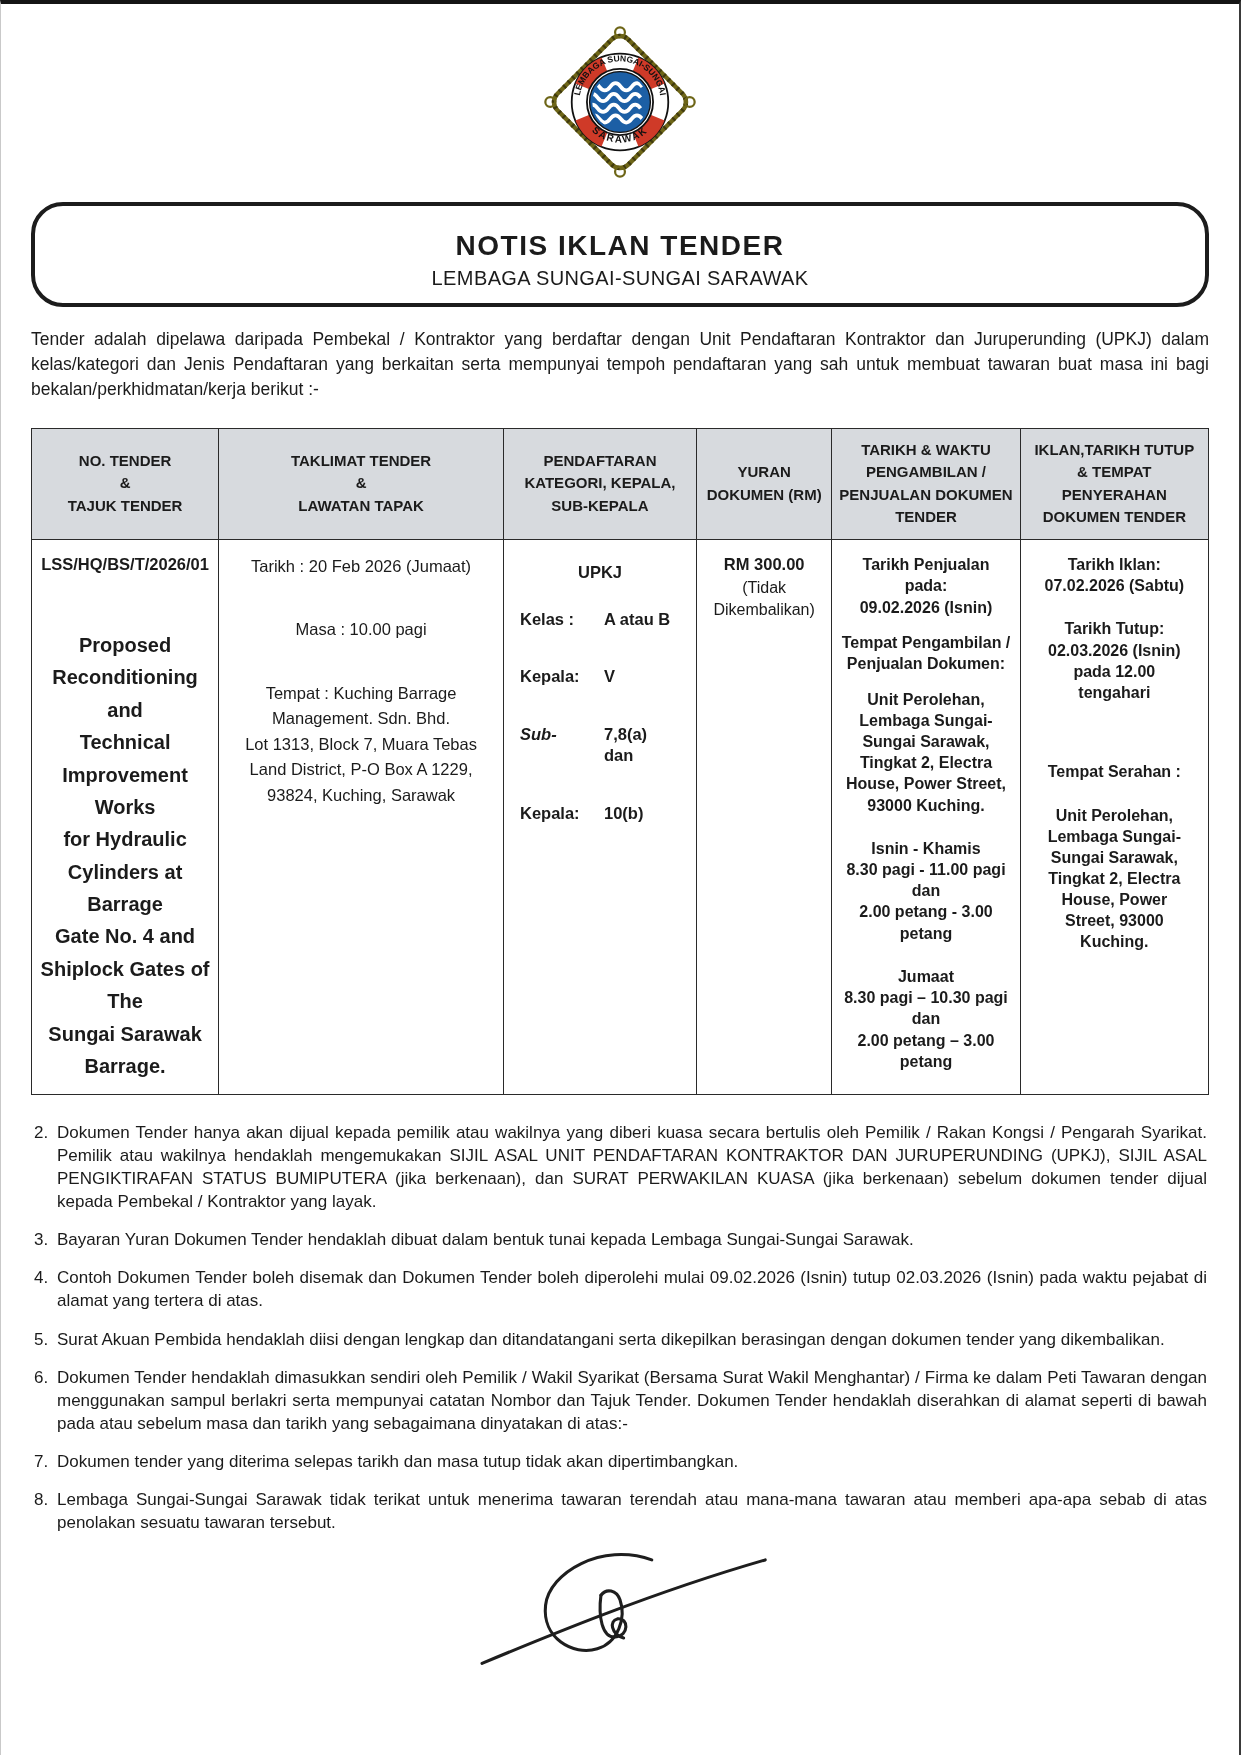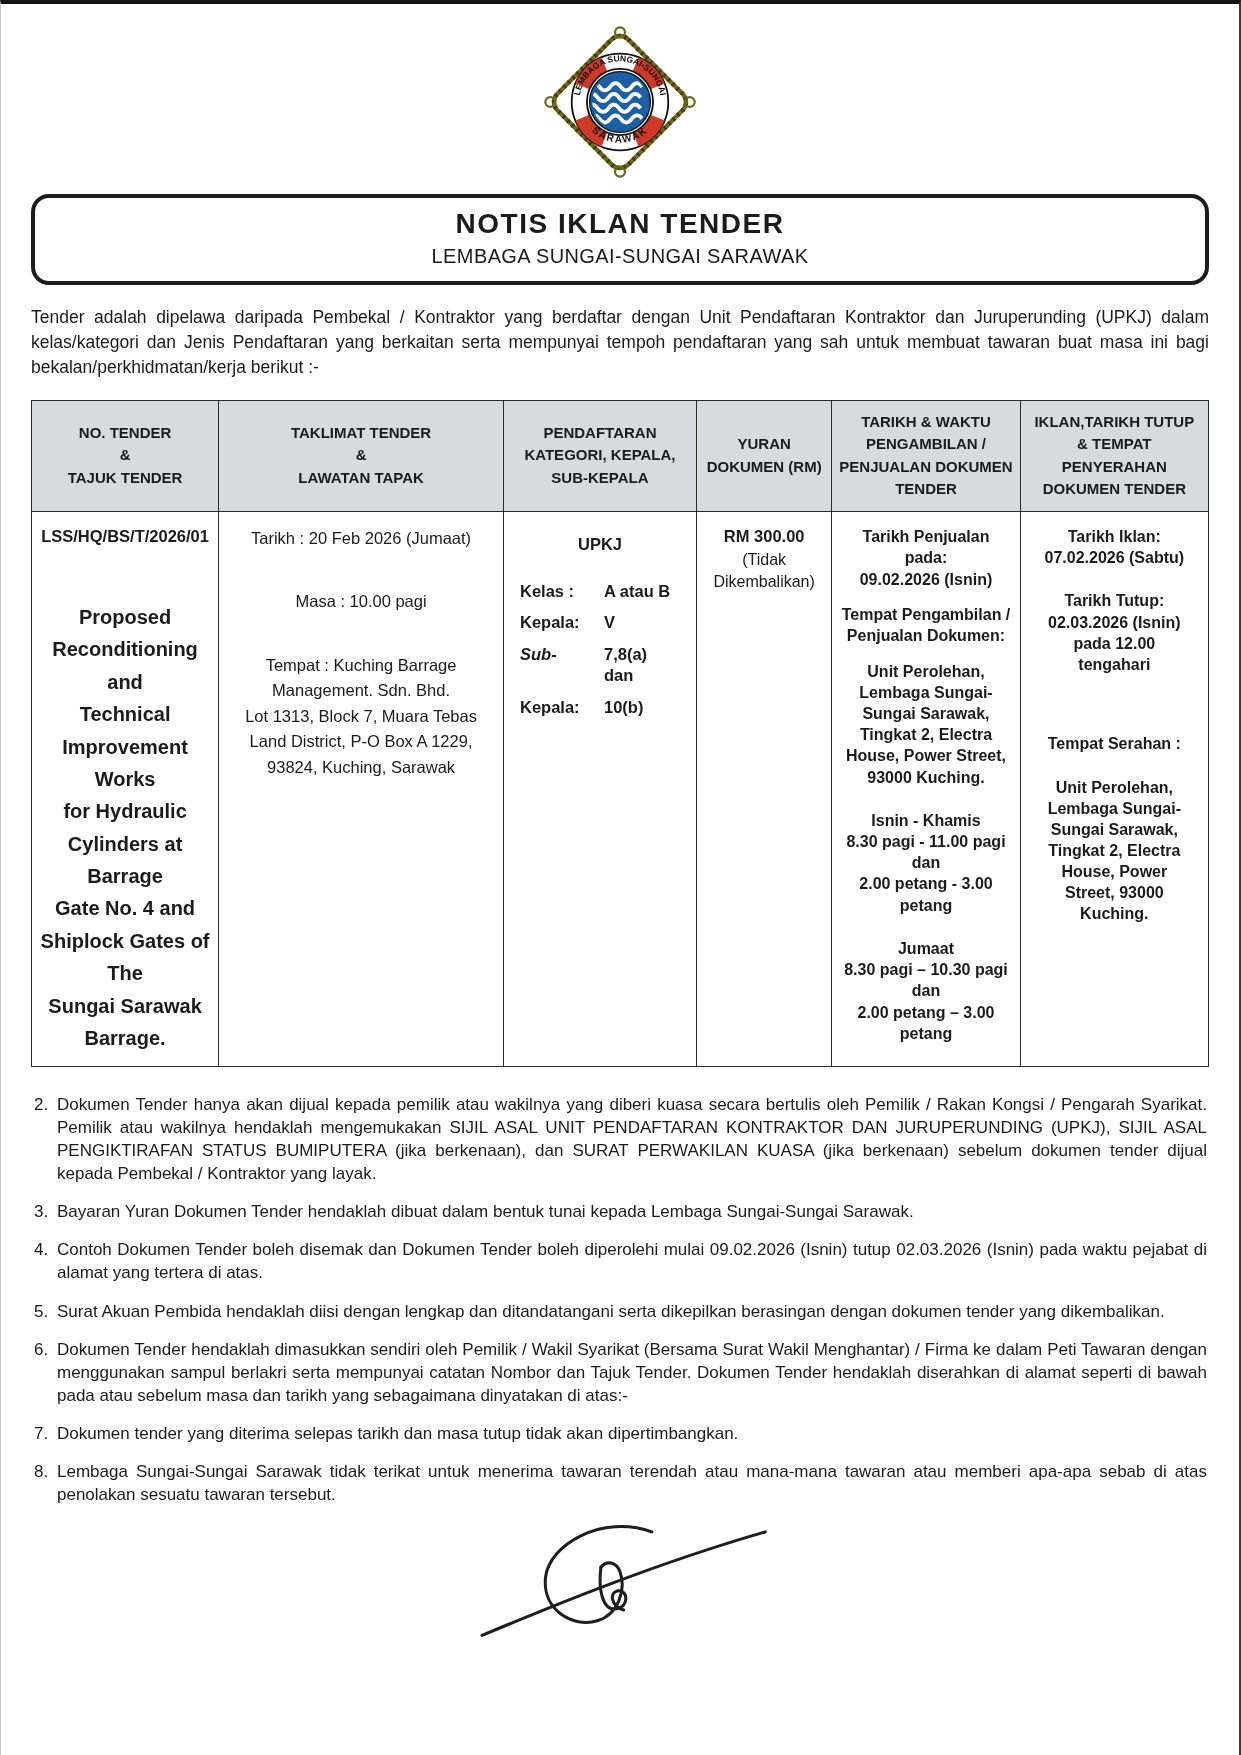--- a/index.html
+++ b/index.html
@@ -6,42 +6,42 @@
   .page{
     width:1241px;height:1755px;background:#ffffff;position:relative;
     box-sizing:border-box;padding:14px 30px 0 30px;
     font-family:"Liberation Sans",sans-serif;color:#1b1b1b;
     border-top:4px solid #141414;border-right:2px solid #3a3a3a;border-left:1px solid #c9c9c9;
     overflow:hidden;
   }
   
   .logo-wrap{display:flex;justify-content:center;margin-top:8px;}
   
-  .title-box{margin-top:16px;border:4px solid #1c1c1c;border-radius:18px;text-align:center;padding:10px 8px 13px;}
+  .title-box{margin-top:24px;border:4px solid #1c1c1c;border-radius:32px;text-align:center;padding:24px 8px 13px;}
   .tb-title{font-size:28px;font-weight:bold;letter-spacing:1.5px;}
   .tb-sub{font-size:20px;margin-top:5px;letter-spacing:.4px;}
   
   .intro{margin-top:20px;font-size:17.5px;line-height:1.42;text-align:justify;}
   b{font-weight:normal;}
   
-  table.tender{width:100%;border-collapse:collapse;margin-top:20px;table-layout:fixed;}
+  table.tender{width:100%;border-collapse:collapse;margin-top:26px;table-layout:fixed;}
   table.tender th,table.tender td{border:1.6px solid #2a2a2a;}
   table.tender th{
     background:#d7dade;font-size:15px;font-weight:bold;line-height:1.5;
     padding:10px 4px;white-space:pre-line;vertical-align:middle;text-align:center;
   }
   table.tender td{
     vertical-align:top;text-align:center;font-size:16px;line-height:1.3;
     padding:14px 8px 8px;height:508px;box-sizing:border-box;
   }
   .c-no{font-weight:bold;font-size:16.5px;}
   .c-title{margin-top:54px;font-weight:bold;white-space:pre-line;line-height:1.62;font-size:20px;}
   .c2-block{font-weight:normal;margin-bottom:38px;white-space:pre-line;line-height:1.55;font-size:16.5px;}
   .upkj{font-weight:bold;margin:8px 0 26px;font-size:16.5px;}
-  .reg-grid{display:grid;grid-template-columns:84px 1fr;row-gap:10px;text-align:left;padding:0 8px;font-weight:bold;font-size:16.5px;}
+  .reg-grid{display:grid;grid-template-columns:84px 1fr;row-gap:36px;text-align:left;padding:0 8px;font-weight:bold;font-size:16.5px;}
   .reg-grid .it{font-style:italic;}
   .fee-amt{font-weight:bold;font-size:16.5px;}
   .fee-note{margin-top:2px;line-height:1.35;}
   .blk{margin-bottom:14px;}
   .blk .lab{font-weight:bold;line-height:1.35;}
   .blk .val{font-weight:bold;white-space:pre-line;line-height:1.32;}
   .gap-xl{margin-top:58px;}
   .gap-md{margin-top:22px;}
   
   .notices{margin-top:26px;}

